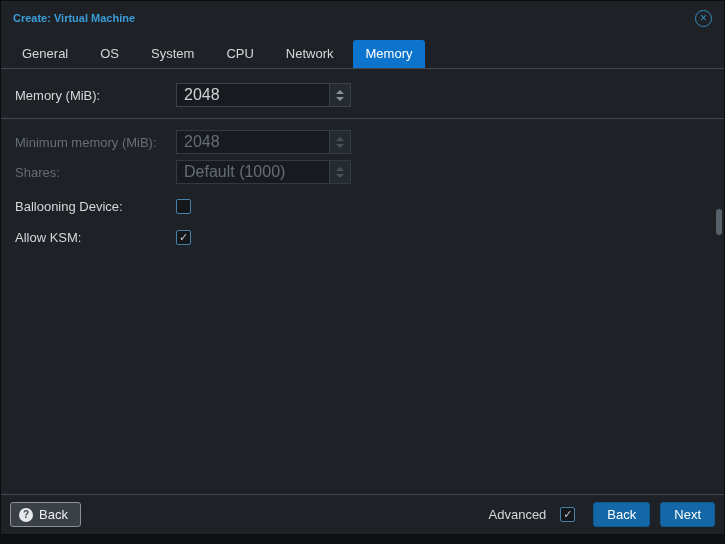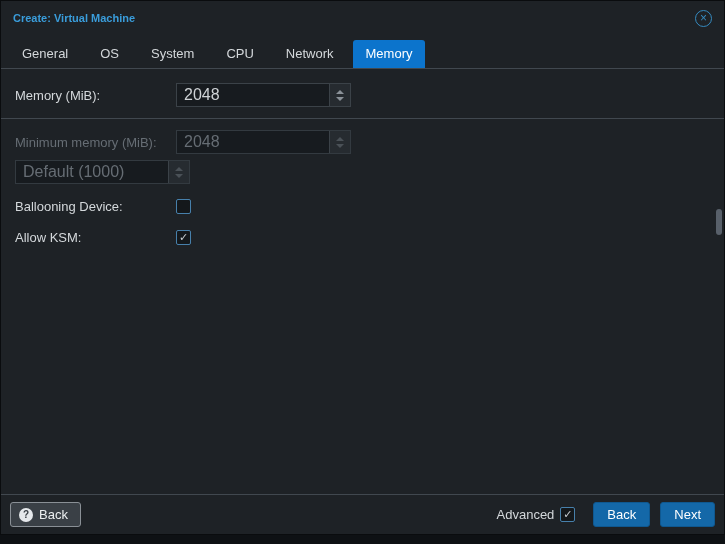--- a/index.html
+++ b/index.html
@@ -113,21 +113,21 @@
     display:flex;align-items:center;gap:6px;
     background:#3a4046;border:1px solid #8a9096;border-radius:3px;
     color:#eceff1;padding:4px 12px 4px 8px;font-size:13px;cursor:pointer;
   }
   .help-icon{
     width:14px;height:14px;border-radius:50%;
     background:#e6e9ec;color:#3a4046;font-weight:bold;font-size:10px;
     display:flex;align-items:center;justify-content:center;
   }
   .footer-right{display:flex;align-items:center;gap:10px;}
-  .adv-group{display:flex;align-items:center;gap:6px;margin-right:8px;justify-content:flex-end;}
+  .adv-group{display:flex;align-items:center;gap:14px;margin-right:8px;justify-content:flex-end;}
   .btn{
     background:var(--btn-bg);color:#ffffff;border:1px solid #0f5890;
     border-radius:3px;padding:4px 13px;font-size:13px;cursor:pointer;
     font-family:"Liberation Sans","DejaVu Sans",sans-serif;
   }
 </style>
 </head>
 <body>
 
 <div class="dialog">
@@ -166,20 +166,21 @@
       <div class="numberfield disabled">
         <span class="value">2048</span>
         <span class="trigger">
           <span class="chev up"></span>
           <span class="chev down"></span>
         </span>
       </div>
     </div>
 
     <div class="row disabled mb-big">
+      <label>Shares:</label>
       <div class="numberfield disabled">
         <span class="value">Default (1000)</span>
         <span class="trigger">
           <span class="chev up"></span>
           <span class="chev down"></span>
         </span>
       </div>
     </div>
 
     <div class="row chk-row">

